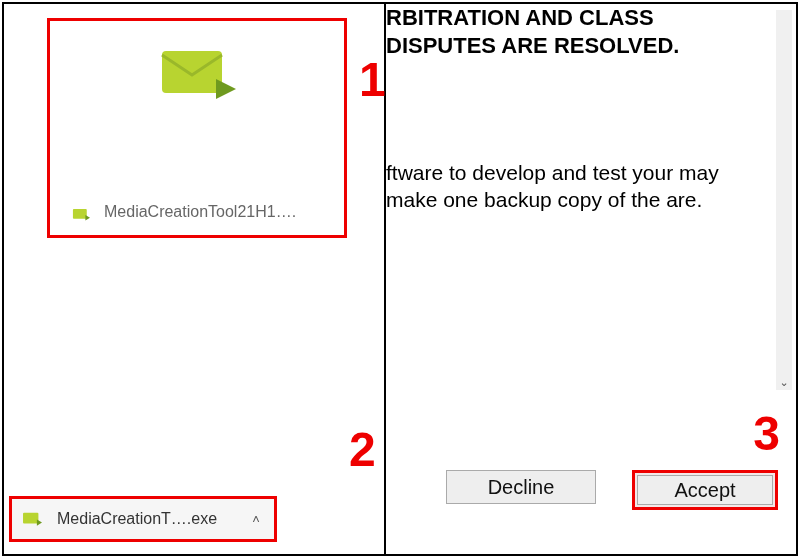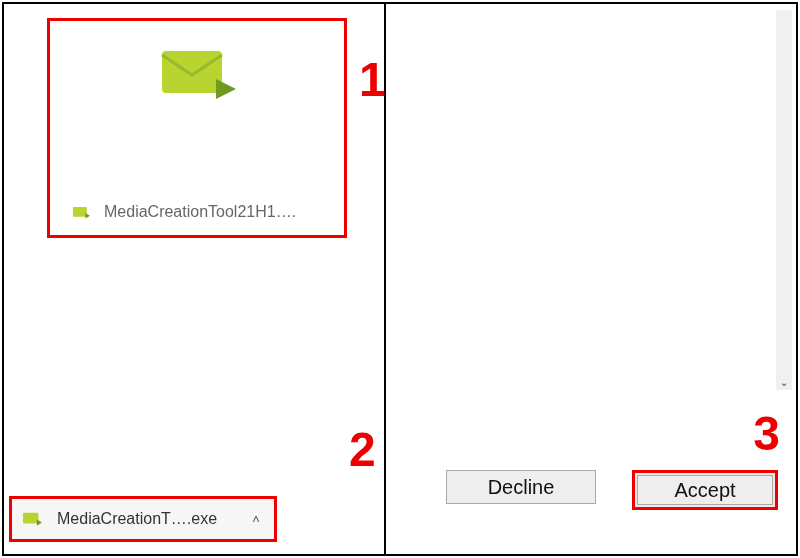--- a/index.html
+++ b/index.html
@@ -4,21 +4,21 @@
   <style>
     * { box-sizing: border-box; margin: 0; padding: 0; }
     body { width: 800px; height: 558px; font-family: "Segoe UI", Tahoma, sans-serif; position: relative; overflow: hidden; background: #fff; }
     .frame { position: absolute; border: 2px solid #000; }
     .frame.outer { left: 2px; top: 2px; right: 2px; bottom: 2px; }
     .divider { position: absolute; left: 384px; top: 2px; width: 2px; bottom: 2px; background: #000; }
     .left-pane { position: absolute; left: 4px; top: 4px; width: 378px; height: 550px; }
     .right-pane { position: absolute; left: 386px; top: 4px; width: 410px; height: 550px; }
     .dl-tile { position: absolute; left: 43px; top: 14px; width: 300px; height: 220px; border: 3px solid #e00; }
     .big-icon { position: absolute; left: 50%; top: 26px; transform: translateX(-50%); width: 78px; height: 56px; }
-    .file-row { position: absolute; left: 22px; bottom: 14px; display: flex; align-items: center; gap: 14px; }
+    .file-row { position: absolute; left: 22px; bottom: 14px; display: flex; align-items: flex-end; gap: 14px; }
     .file-row .small-icon { width: 18px; height: 13px; }
     .file-row span { font-size: 16px; color: #666; }
     .marker { position: absolute; font: 700 48px/1 "Segoe UI", sans-serif; color: #e00; }
     .marker.m1 { left: 355px; top: 52px; }
     .marker.m2 { left: 345px; top: 422px; }
     .marker.m3 { right: 16px; top: 406px; }
     .dl-bar { position: absolute; left: 5px; bottom: 12px; width: 268px; height: 46px; border: 3px solid #e00; background: #f6f6f6; display: flex; align-items: center; padding: 0 10px; gap: 15px; }
     .dl-bar .dl-icon { width: 20px; height: 16px; flex: none; }
     .dl-bar .dl-name { font-size: 16px; color: #333; flex: 1; overflow: hidden; white-space: nowrap; text-overflow: ellipsis; }
     .dl-bar .chev { width: 16px; text-align: center; color: #555; font-size: 13px; }
@@ -63,20 +63,22 @@
       <rect x="4" y="4" width="60" height="42" rx="4" fill="#b8d430"></rect>
       <path d="M58 30 L78 42 L58 54 Z" fill="#6f9a1f"></path>
     </svg>
     <span class="dl-name">MediaCreationT….exe</span>
     <span class="chev">˄</span>
   </div>
 </div>
 
 <div class="right-pane">
   <div class="lic-text">
+    <div class="lic-hdr">RBITRATION AND CLASS DISPUTES ARE RESOLVED.</div>
+    <div class="lic-p2">ftware to develop and test your may make one backup copy of the are.</div>
   </div>
   <div class="sb">
     <div class="track"></div>
     <div class="down">⌄</div>
   </div>
   <div class="marker m3">3</div>
   <div class="btn-row">
     <div class="btn">
         <span>Decline</span>
       </div>

